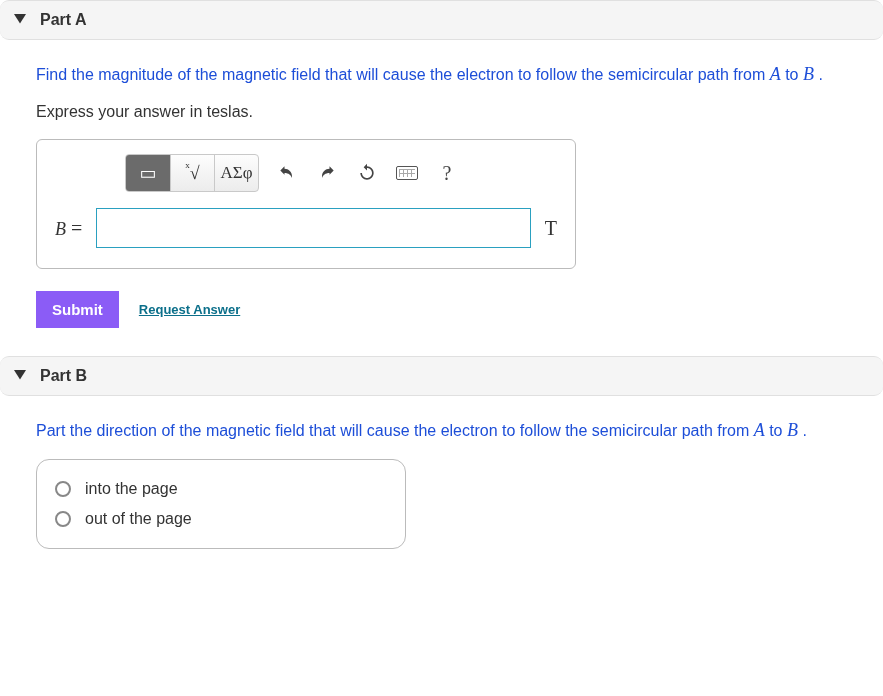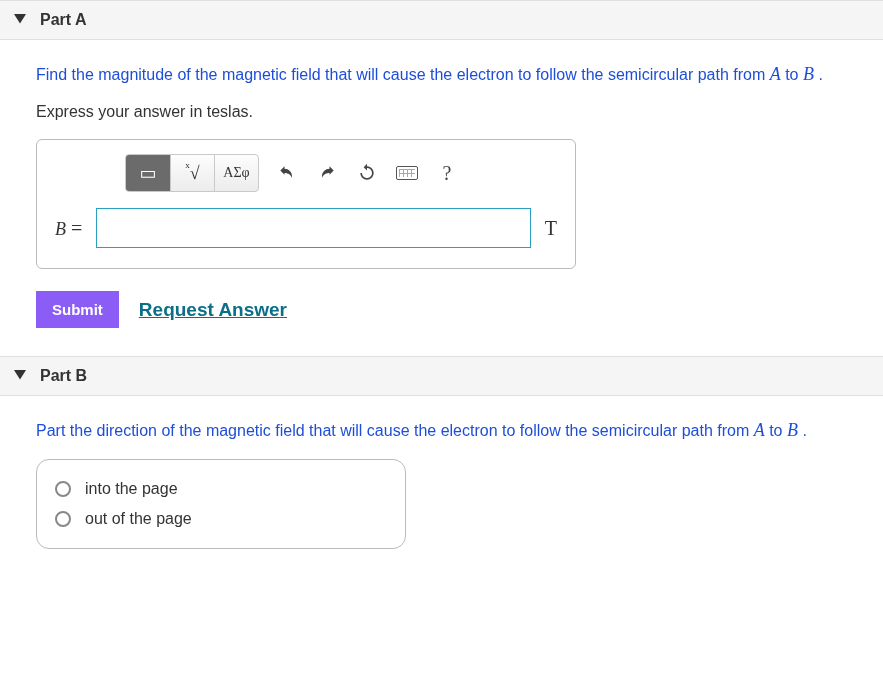--- a/index.html
+++ b/index.html
@@ -12,20 +12,21 @@
     width: 883px;
   }
   .part-header {
     background: #f5f5f5;
     border-top: 1px solid #e0e0e0;
     border-bottom: 1px solid #e0e0e0;
     padding: 10px 14px;
     display: flex;
     align-items: center;
     gap: 14px;
+    border-radius: 9px;
   }
   .chev { cursor: pointer; }
   .part-title { font-weight: bold; font-size: 16px; }
   .part-body { padding: 22px 36px 28px 36px; }
   .problem { font-size: 16px; color: #1d4ed8; line-height: 1.4; margin-bottom: 16px; }
   .express { font-weight: normal; font-size: 16px; margin-bottom: 18px; }
   .mi { font-family: 'Times New Roman', serif; font-style: italic; font-size: 18px; }
   .answer-box {
     border: 1px solid #bbb;
     border-radius: 6px;
@@ -88,21 +89,21 @@
     padding: 10px 16px;
     font-size: 15px;
     font-weight: bold;
     cursor: pointer;
   }
   .request-link {
     color: #0b6f8a;
     font-weight: bold;
     text-decoration: underline;
     cursor: pointer;
-    font-size: 19px;
+    font-size: 13px;
   }
   .options-box {
     border: 1px solid #bbb;
     border-radius: 13px;
     width: 370px;
     padding: 14px 18px;
   }
   .option-row {
     display: flex;
     align-items: center;
@@ -127,21 +128,21 @@
     content: "";
     position: absolute;
     inset: 2px;
     background-image:
       linear-gradient(#555 1px,transparent 1px),
       linear-gradient(90deg,#555 1px,transparent 1px);
     background-size: 4px 4px;
     opacity: .5;
   }
   .help-q { font-family: 'Times New Roman', serif; font-size: 20px; }
-  .greek { font-family: 'Times New Roman', serif; font-size: 14px; text-align: center; }
+  .greek { font-family: 'Times New Roman', serif; font-size: 17px; text-align: center; }
 </style>
 </head>
 <body>
 
 <div class="part-header">
   <span class="chev">
     <svg width="12" height="12" viewBox="0 0 10 10">
         <polygon points="0,0 10,0 5,8" fill="#333"></polygon>
       </svg>
   </span>

